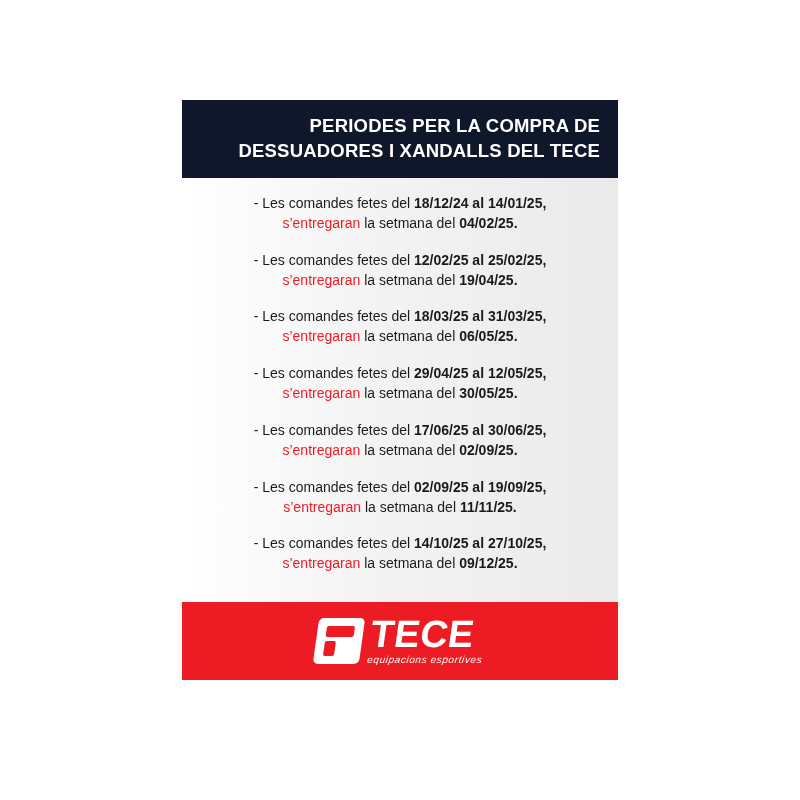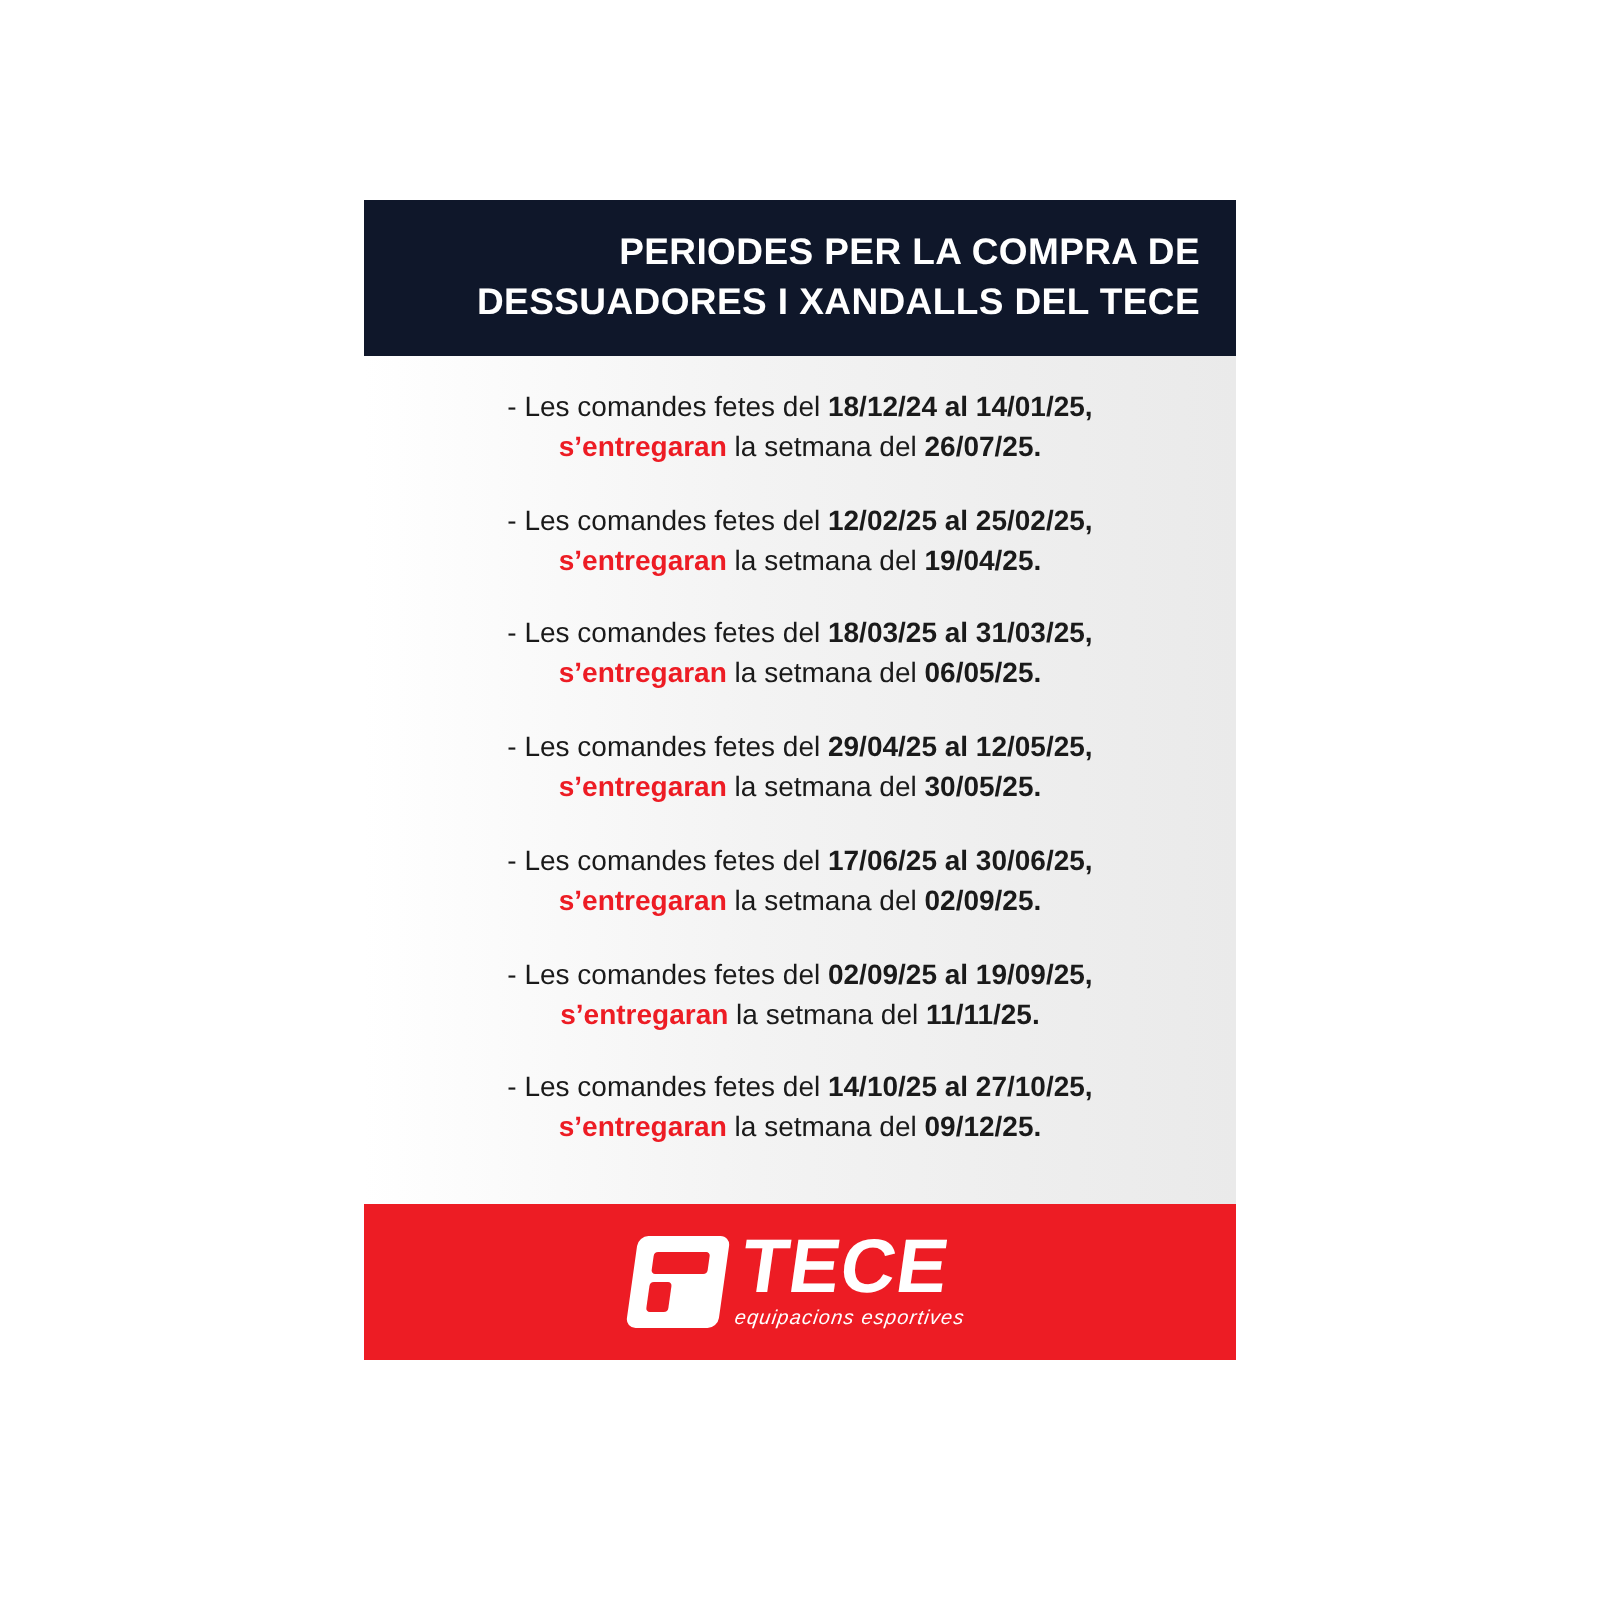--- a/index.html
+++ b/index.html
@@ -50,21 +50,21 @@
     color: #1a1a1a;
     line-height: 1.42;
     text-align: center;
   }
   .entry:last-child { margin-bottom: 0; }
 
   .entry .l1 { display: block; white-space: nowrap; }
   .entry .l2 { display: block; white-space: nowrap; }
 
   .b { font-weight: bold; }
-  .red { color: #ed1c24; font-weight: bold; }
+  .red { color: #ed1c24; font-weight: normal; }
 
   .footer {
     background: #ed1c24;
     height: 78px;
     display: flex;
     align-items: center;
     justify-content: center;
   }
 
   .logo {
@@ -131,21 +131,21 @@
     <div class="header-line">DESSUADORES I XANDALLS DEL TECE</div>
   </div>
 
   <div class="body">
 
     <div class="entry">
       <span class="l1">
         <span>- Les comandes fetes del </span><span class="b">18/12/24 al 14/01/25,</span>
       </span>
       <span class="l2">
-        <span class="red">s’entregaran</span><span> la setmana del </span><span class="b">26/07/25.</span>
+        <span class="red">s’entregaran</span><span> la setmana del </span><span class="b">04/02/25.</span>
       </span>
     </div>
 
     <div class="entry">
       <span class="l1">
         <span>- Les comandes fetes del </span><span class="b">12/02/25 al 25/02/25,</span>
       </span>
       <span class="l2">
         <span class="red">s’entregaran</span><span> la setmana del </span><span class="b">19/04/25.</span>
       </span>

